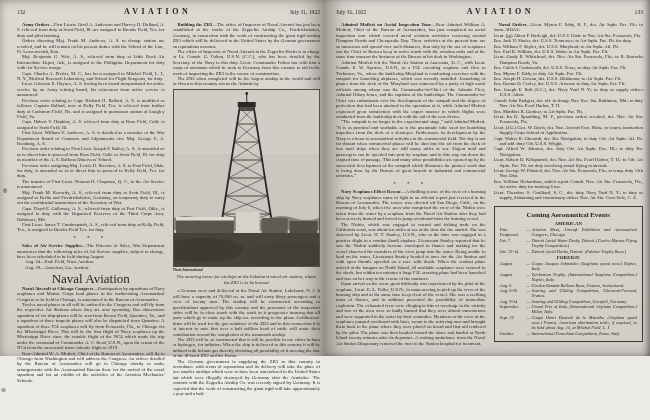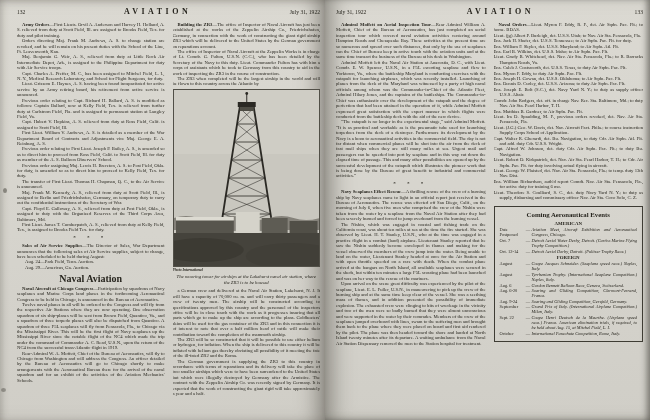--- a/index.html
+++ b/index.html
@@ -1,34 +1,34 @@
 <!DOCTYPE html>
 <html><head>
 <meta charset="utf-8">
 <style>
   html,body{margin:0;padding:0;}
   body{width:650px;height:420px;overflow:hidden;background:#eceae6;}
   .scan{position:relative;width:650px;height:420px;display:flex;}
-  .page{box-sizing:border-box;width:325px;height:420px;color:#28261f;
+  .page{box-sizing:border-box;width:325px;height:356px;color:#28261f;
         font-family:"Liberation Serif","DejaVu Serif",serif;
         background:linear-gradient(180deg,#dbd9d2 0%,#d6d4cd 55%,#d0cec7 100%);}
   .page-left{padding:7px 5px 5px 17px;
         box-shadow:inset -18px 0 22px -12px rgba(58,55,47,.55), inset 4px 0 8px -3px rgba(58,55,47,.28), inset 0 4px 8px -4px rgba(58,55,47,.25);}
   .page-right{padding:7px 7px 5px 11px;
         box-shadow:inset 18px 0 22px -12px rgba(58,55,47,.5), inset -5px 0 6px -2px rgba(40,38,32,.5), inset 0 -4px 8px -4px rgba(58,55,47,.3);}
   .page-header{display:flex;align-items:baseline;justify-content:space-between;height:11px;margin-bottom:4px;}
   .ph-side{font-size:5.6px;}
   .masthead{font-size:8px;font-weight:bold;letter-spacing:3.5px;}
   .columns{display:flex;gap:8px;height:391px;overflow:hidden;}
   .col{flex:1;min-width:0;overflow:hidden;font-size:4.7px;line-height:5.4px;text-align:justify;}
   .para{margin:0;text-indent:5px;}
   .lead{font-weight:bold;}
   .aux-line{margin:0;padding-left:8px;}
   .stars{text-align:center;font-size:5px;letter-spacing:5px;margin:2.5px 0;font-weight:bold;}
-  .section-heading{margin:5px 0 2.5px;text-align:center;font-size:10px;font-weight:bold;line-height:8px;}
+  .section-heading{margin:5px 0 2.5px;text-align:center;font-size:13px;font-weight:normal;line-height:8px;}
   .order{margin:0;padding-left:6px;text-indent:-6px;}
   figure.photo{margin:2px 0 1px;border:1px solid #514f47;height:176px;overflow:hidden;background:#c9c7bf;}
   figure.photo svg{display:block;width:100%;height:100%;}
   .credit{font-size:3.7px;font-style:italic;font-weight:bold;margin-top:1px;}
   .caption{font-size:4.8px;font-style:italic;text-align:center;line-height:5.5px;margin:1px 3px 3px;}
   .events-box{border:1px solid #3e3c34;margin-top:6px;padding:3px 5px 5px;}
   .events-title{text-align:center;font-weight:bold;font-size:6.8px;margin:1px 0 2px;line-height:7.5px;}
   .events-sec{text-align:center;font-weight:bold;font-size:4.9px;margin:1.5px 0 1px;}
   .event-row{display:grid;grid-template-columns:25px 7px 1fr;margin:.6px 0;}
   .event-date{font-size:4.4px;line-height:5px;}

